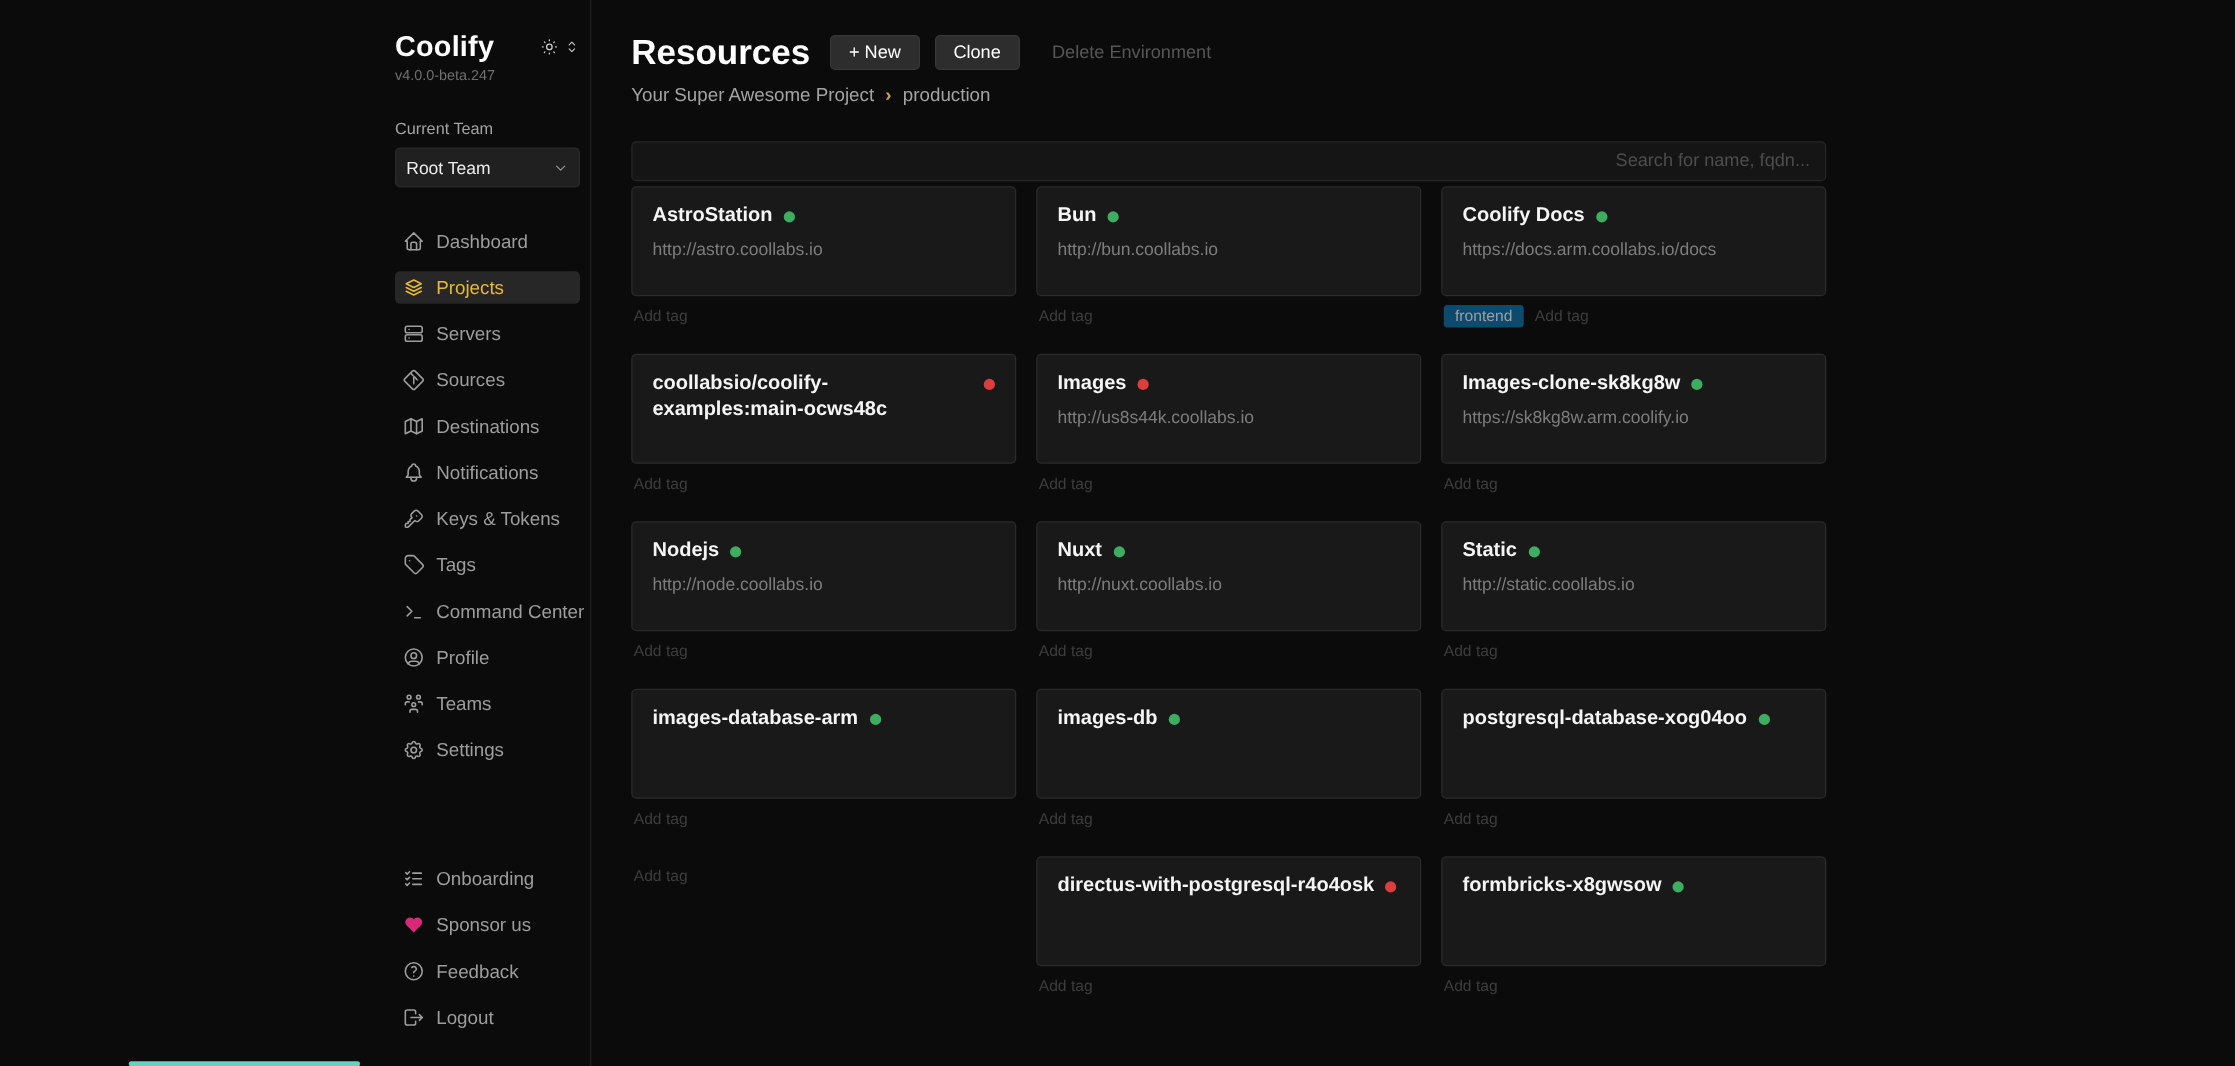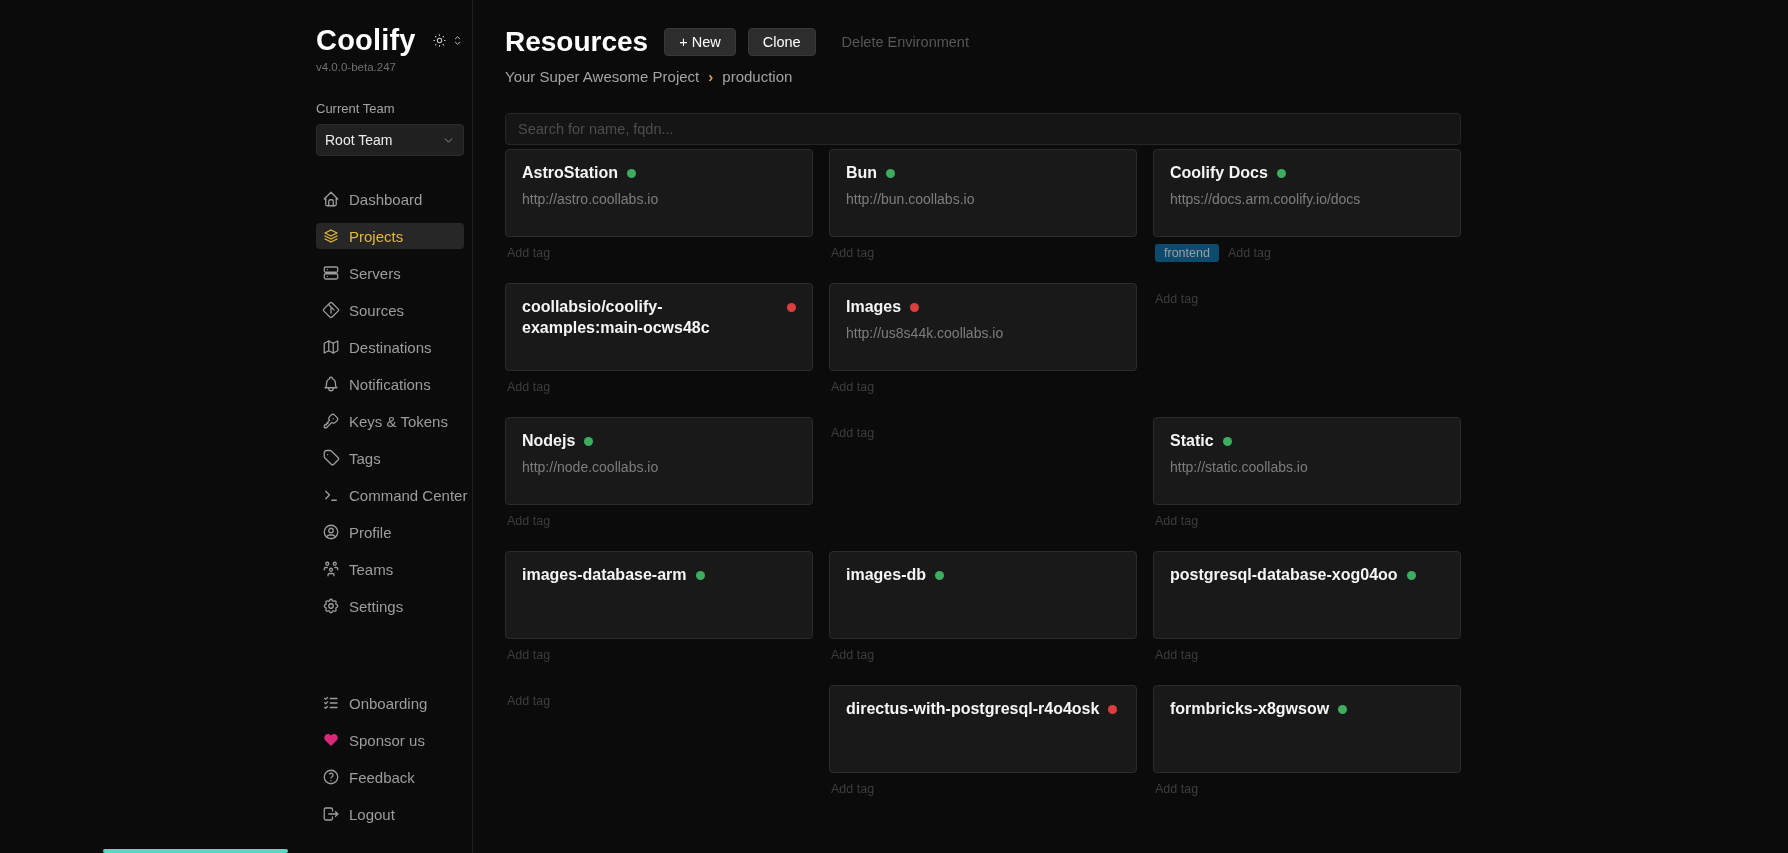--- a/index.html
+++ b/index.html
@@ -14,21 +14,21 @@
   .gutter-left { width:310px; flex:0 0 310px; }
 
   
   .sidebar {
     width:163px; flex:0 0 163px;
     border-right:1px solid #1f1f1f;
     padding:24px 8px 26px 6px;
     display:flex; flex-direction:column;
   }
   .side-head { display:flex; align-items:center; }
-  .logo { font-size:29px; font-weight:bold; color:#ffffff; letter-spacing:.2px; }
+  .logo { font-size:23px; font-weight:bold; color:#ffffff; letter-spacing:.2px; }
   .head-icons { margin-left:auto; display:flex; align-items:center; gap:4px; color:#c9c9c9; }
   .head-icons .ic { display:inline-flex; cursor:pointer; }
   .version { margin-top:4px; font-size:11.5px; color:#6f6f6f; }
   .team-label { margin-top:28px; font-size:13px; color:#a3a3a3; }
   .team-select {
     margin-top:8px; height:28px; background:#202020; border:1px solid #2a2a2a;
     border-radius:4px; display:flex; align-items:center; justify-content:space-between;
     padding:15px 8px; font-size:14px; color:#ececec; cursor:pointer;
   }
   .team-select svg { color:#9a9a9a; }
@@ -61,21 +61,21 @@
   .btn.ghost {
     background:transparent; border:none; color:#565656; padding:5px 6px; margin-left:8px;
   }
   .breadcrumb { margin-top:10px; font-size:15px; color:#a3a3a3; display:flex; align-items:center; gap:9px; }
   .breadcrumb .crumb { cursor:pointer; }
   .breadcrumb .sep { color:#cda24a; font-weight:bold; font-size:15px; }
 
   .search {
     margin-top:28px; width:956px; height:32px; background:#151515;
     border:1px solid #262626; border-radius:4px; padding:0 12px;
-    color:#f9a8d4; font-family:inherit; font-size:14.5px; outline:none; display:block;
+    color:#f9a8d4; font-family:inherit; font-size:14.5px; outline:none; display:block;text-align:right;
   }
   .search::placeholder { color:#4d4d4d; }
 
   .grid {
     margin-top:4px; width:956px;
     display:grid; grid-template-columns:repeat(3, 1fr); column-gap:16px;
   }
   .cell { margin-bottom:20px; }
   .card {
     height:88px; background:#191919; border:1px solid #2b2b2b; border-radius:4px;
@@ -339,21 +339,21 @@
           <div class="tag-row">
             <span class="add-tag">Add tag</span>
           </div>
         </div>
         <div class="cell">
           <div class="card">
             <div class="card-title">
               <span class="card-name">Coolify Docs</span>
               <span class="dot" style="background: rgb(61, 173, 96);"></span>
             </div>
-            <div class="card-url">https://docs.arm.coolify.io/docs</div>
+            <div class="card-url">https://docs.arm.coollabs.io/docs</div>
           </div>
           <div class="tag-row">
             <span class="tag-badge">frontend</span>
             <span class="add-tag">Add tag</span>
           </div>
         </div>
         <div class="cell">
           <div class="card">
             <div class="card-title">
               <span class="card-name">coollabsio/coolify-examples:main-ocws48c</span>
@@ -370,37 +370,51 @@
               <span class="card-name">Images</span>
               <span class="dot" style="background: rgb(220, 62, 62);"></span>
             </div>
             <div class="card-url">http://us8s44k.coollabs.io</div>
           </div>
           <div class="tag-row">
             <span class="add-tag">Add tag</span>
           </div>
         </div>
         <div class="cell">
+          <div class="card">
+            <div class="card-title">
+              <span class="card-name">Images-clone-sk8kg8w</span>
+              <span class="dot" style="background: rgb(61, 173, 96);"></span>
+            </div>
+            <div class="card-url">https://sk8kg8w.arm.coolify.io</div>
+          </div>
           <div class="tag-row">
             <span class="add-tag">Add tag</span>
           </div>
         </div>
         <div class="cell">
           <div class="card">
             <div class="card-title">
               <span class="card-name">Nodejs</span>
               <span class="dot" style="background: rgb(61, 173, 96);"></span>
             </div>
             <div class="card-url">http://node.coollabs.io</div>
           </div>
           <div class="tag-row">
             <span class="add-tag">Add tag</span>
           </div>
         </div>
         <div class="cell">
+          <div class="card">
+            <div class="card-title">
+              <span class="card-name">Nuxt</span>
+              <span class="dot" style="background: rgb(61, 173, 96);"></span>
+            </div>
+            <div class="card-url">http://nuxt.coollabs.io</div>
+          </div>
           <div class="tag-row">
             <span class="add-tag">Add tag</span>
           </div>
         </div>
         <div class="cell">
           <div class="card">
             <div class="card-title">
               <span class="card-name">Static</span>
               <span class="dot" style="background: rgb(61, 173, 96);"></span>
             </div>

